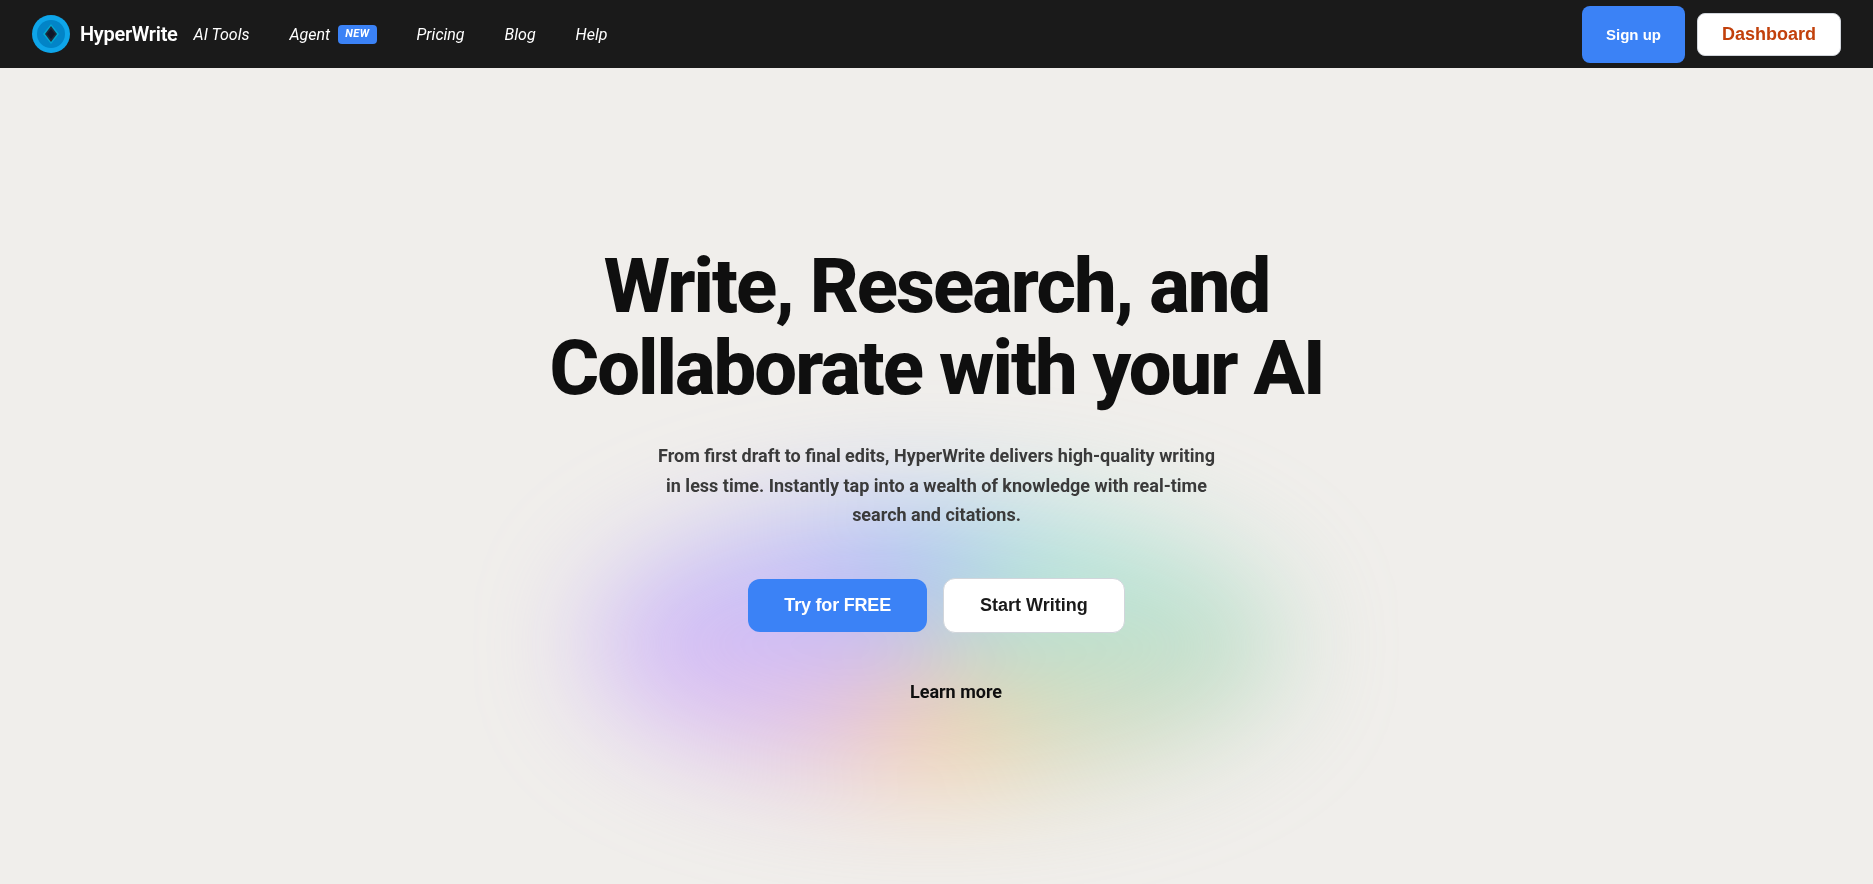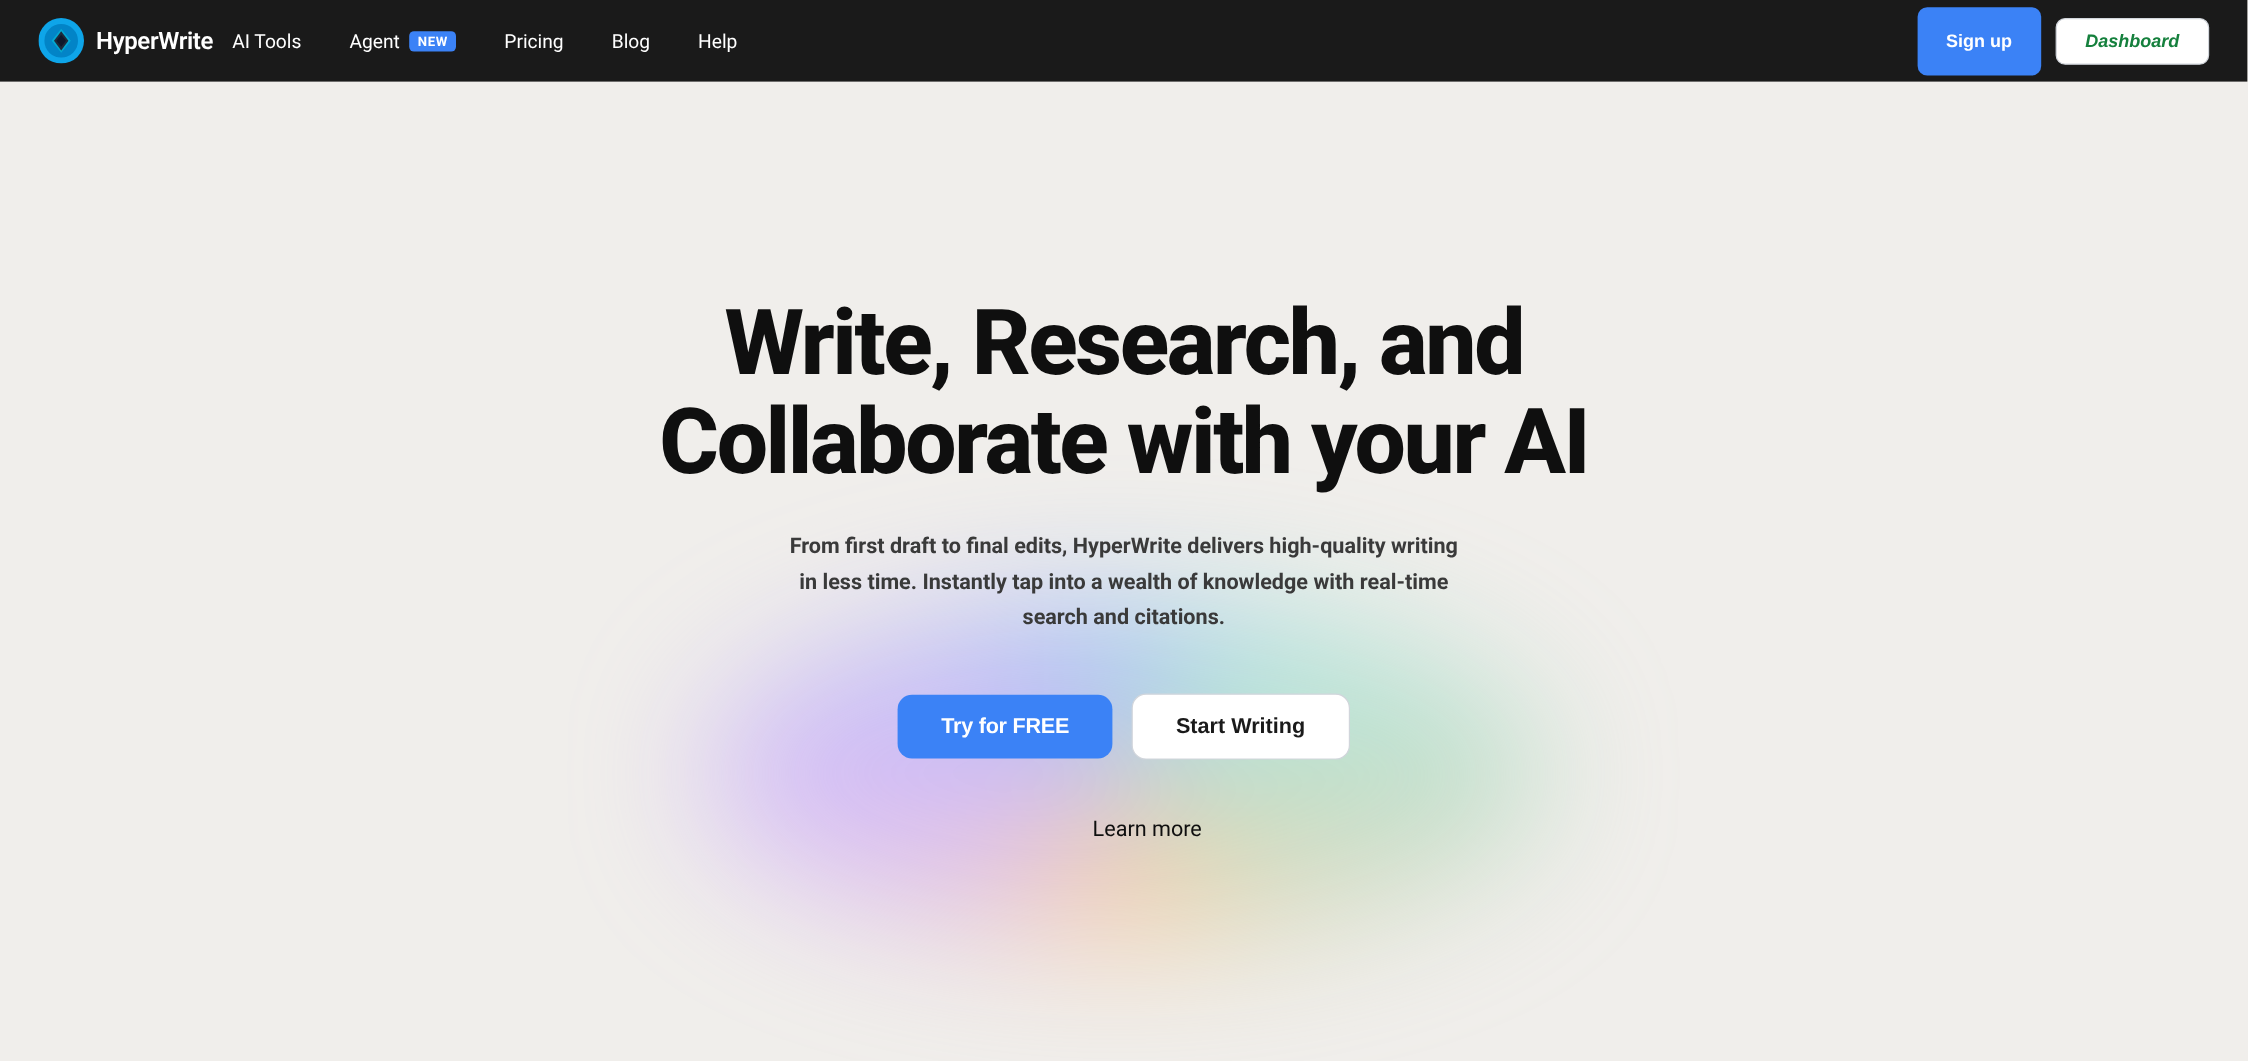--- a/index.html
+++ b/index.html
@@ -57,22 +57,22 @@
 
     .nav-item {
       color: #ffffff;
       font-size: 16px;
       font-weight: 400;
       padding: 8px 16px;
       cursor: pointer;
       border-radius: 6px;
       text-decoration: none;
       display: flex;
-      align-items: center;
       gap: 8px;
+      font-style: italic;
     }
 
     .new-badge {
       background: #3b82f6;
       color: white;
       font-size: 11px;
       font-weight: 700;
       padding: 2px 7px;
       border-radius: 4px;
       letter-spacing: 0.5px;
@@ -91,28 +91,27 @@
       border: none;
       padding: 20px 24px;
       border-radius: 8px;
       font-size: 15px;
       font-weight: 600;
       cursor: pointer;
     }
 
     .btn-dashboard {
       background: #ffffff;
-      color: #15803d;
+      color: #c2410c;
       border: 1.5px solid #d1d5db;
       padding: 10px 24px;
       border-radius: 8px;
-      font-size: 15px;
-      font-weight: 600;
-      cursor: pointer;
-      font-style: italic;
+      font-size: 18px;
+      font-weight: 600;
+      cursor: pointer;
     }
 
     
     .hero {
       position: relative;
       min-height: calc(100vh - 68px);
       display: flex;
       align-items: center;
       justify-content: center;
       text-align: center;
@@ -191,21 +190,21 @@
       border: 1.5px solid #d1d5db;
       padding: 16px 36px;
       border-radius: 12px;
       font-size: 18px;
       font-weight: 600;
       cursor: pointer;
     }
 
     .learn-more-link {
       font-size: 18px;
-      font-weight: 400;
+      font-weight: 700;
       color: #0f0f0f;
       cursor: pointer;
       text-decoration: none;
       display: inline-block;
       margin-left: 39px;
     }
   </style>
 </head>
 <body>
 

